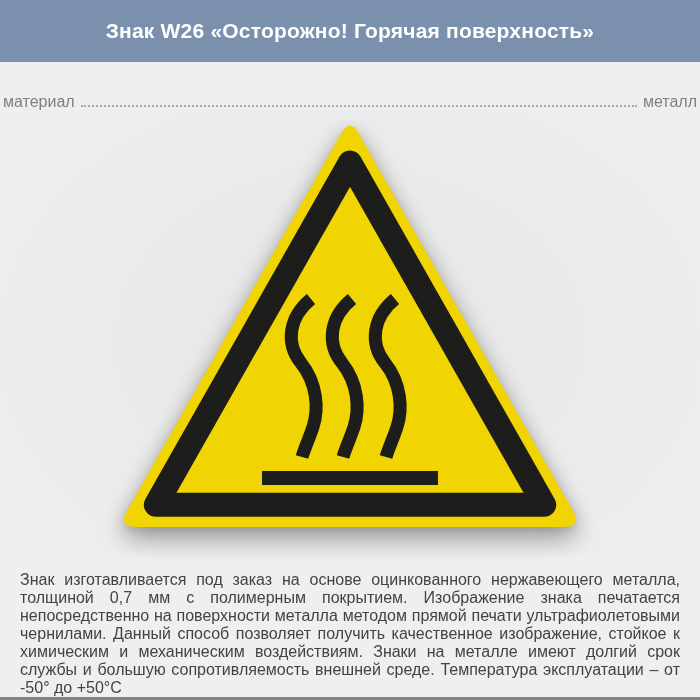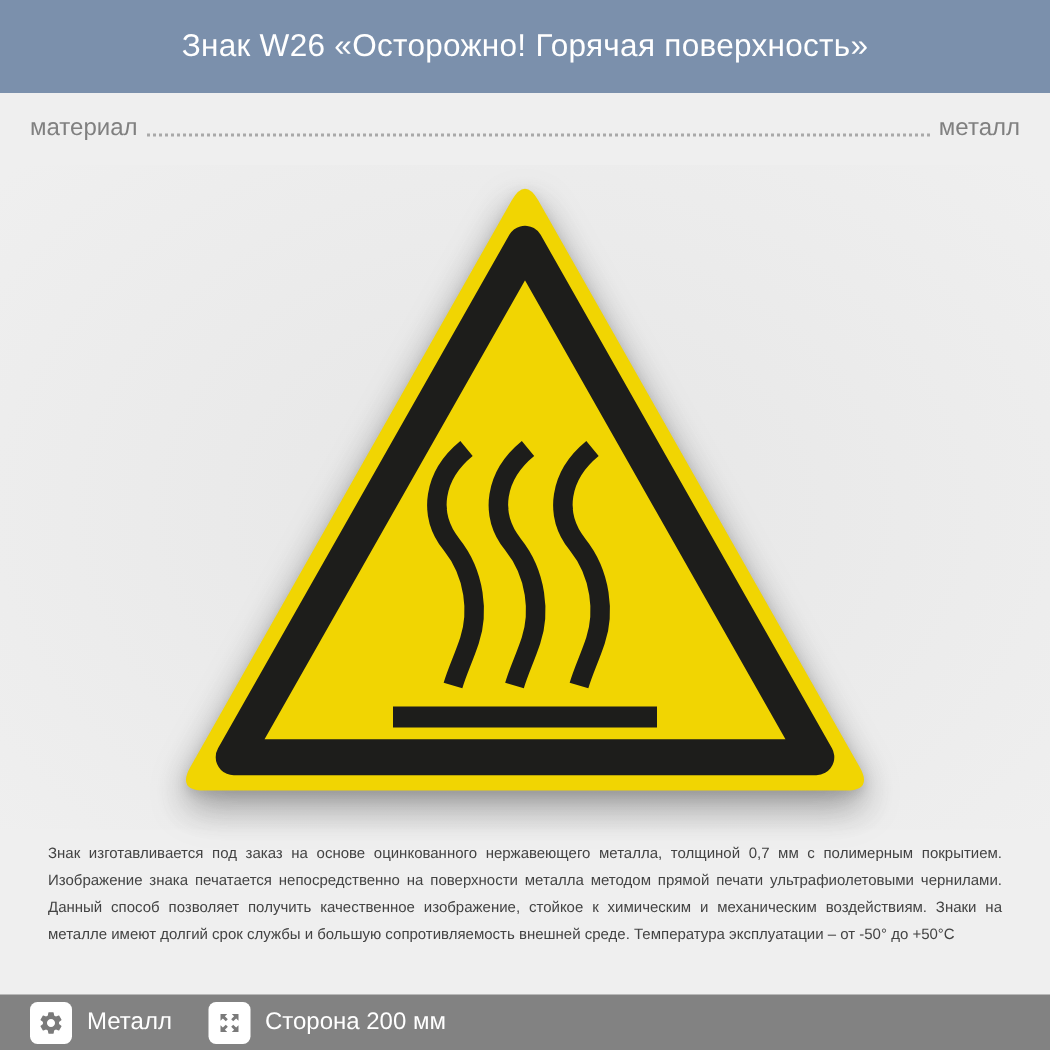--- a/index.html
+++ b/index.html
@@ -9,27 +9,27 @@
     font-family:"Liberation Sans", sans-serif;
     display:flex; flex-direction:column;
   }
 
   
   .header {
     height:62px; background:#7b90ac; flex:0 0 auto;
     display:flex; align-items:center; justify-content:center;
   }
   .header .title {
-    color:#ffffff; font-size:21px; font-weight:normal; letter-spacing:0.2px;
+    color:#ffffff; font-size:21px; font-weight:bold; letter-spacing:0.2px;
   }
 
   
   .specs-row {
-    flex:0 0 auto; height:48px; padding:0 20px;
-    display:flex; align-items:center; gap:32px;
+    flex:0 0 auto; height:48px; padding:0 3px;
+    display:flex; align-items:flex-end; gap:32px;
   }
   .spec {
     flex:1; display:flex; align-items:flex-end;
     color:#808080; font-size:16px; line-height:1;
   }
   .spec .leader {
     flex:1; border-bottom:2px dotted #a9a9a9; margin:0 6px 3px;
   }
   .spec .spec-label, .spec .spec-value { white-space:nowrap; padding-bottom:0; }
 
@@ -38,22 +38,22 @@
     flex:0 0 auto; height:443px; position:relative;
     background: radial-gradient(ellipse 460px 340px at 50% 52%, #e6e6e6 0%, #ebebeb 55%, #efefef 100%);
   }
   .sign-svg {
     display:block; margin:0 auto; padding-top:6px; overflow:visible;
     filter: drop-shadow(0 10px 12px rgba(70,70,70,0.45)) drop-shadow(0 3px 4px rgba(90,90,90,0.25));
   }
 
   
   .description {
-    flex:0 0 auto; margin:8px 0 0; padding:0 32px;
-    color:#434343; font-size:10px; line-height:18px;
+    flex:0 0 auto; margin:18px 0 0; padding:0 20px;
+    color:#434343; font-size:16px; line-height:18px;
     text-align:justify;
   }
 
   
   .footer {
     margin-top:auto; flex:0 0 auto; height:37px; background:#828282;
     display:flex; align-items:center; padding:0 20px;
   }
   .badge { display:flex; align-items:center; margin-right:24px; }
   .badge-icon {

